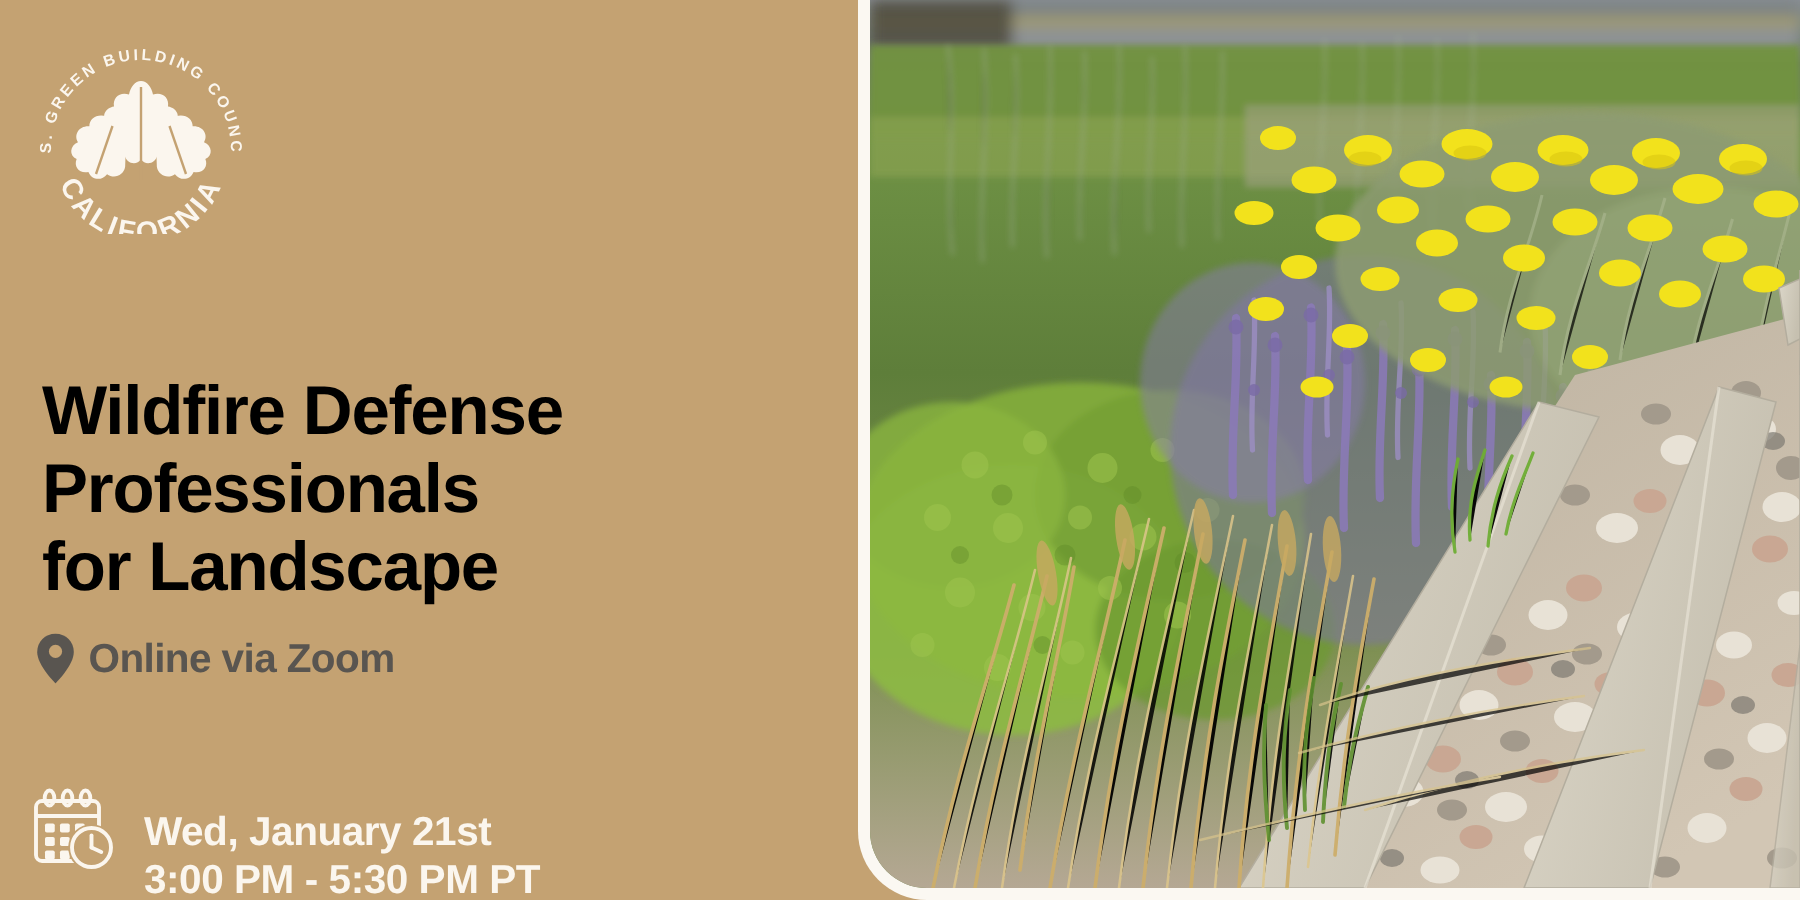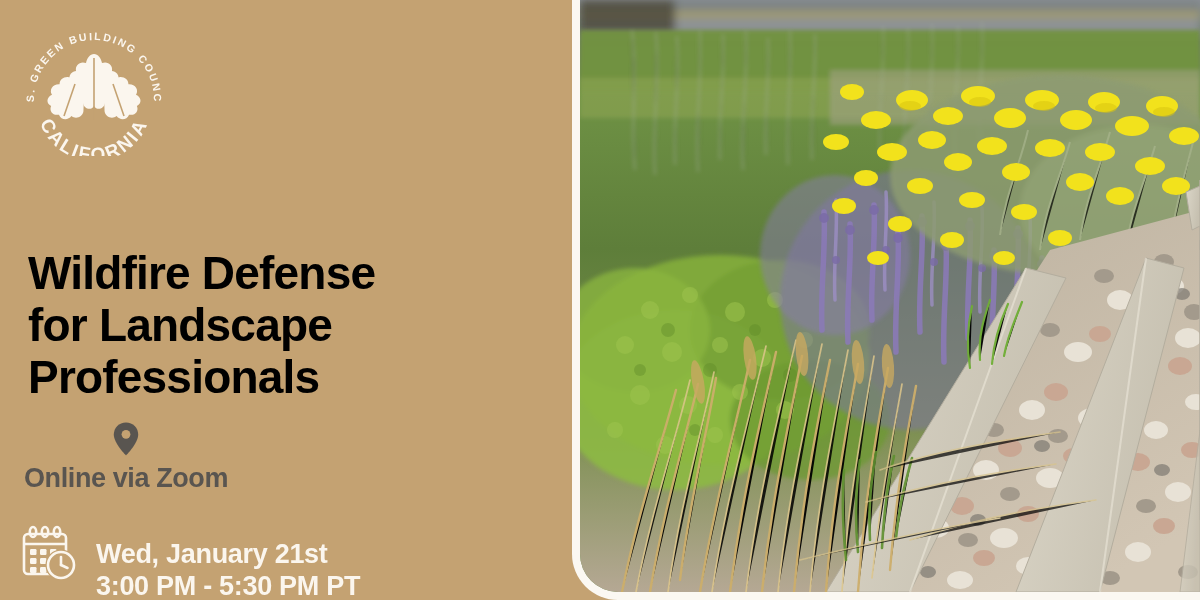--- a/index.html
+++ b/index.html
@@ -59,21 +59,20 @@
   }
   .headline-line { display:block; white-space:nowrap; }
 
   
   .location-row {
     position:absolute;
     left:24px; top:422px;
     display:flex;
     align-items:center;
     gap:9px;
-    flex-direction:column;
   }
   .pin-icon { width:26px; height:34px; display:block; flex:0 0 auto; }
   .location-text {
     font-size:27px;
     font-weight:bold;
     color:#595550;
     letter-spacing:-0.4px;
     line-height:1;
     white-space:nowrap;
   }
@@ -160,22 +159,22 @@
           <line x1="76" y1="34" x2="76" y2="96"></line>
           <line x1="57" y1="60" x2="46" y2="92"></line>
           <line x1="95" y1="60" x2="106" y2="92"></line>
         </g>
       </svg>
     </div>
 
 
     <h1 class="headline">
       <span class="headline-line">Wildfire Defense</span>
+      <span class="headline-line">Professionals</span>
       <span class="headline-line">for Landscape</span>
-      <span class="headline-line">Professionals</span>
     </h1>
 
     <div class="location-row">
       <svg class="pin-icon" viewBox="0 0 26 34" xmlns="http://www.w3.org/2000/svg" aria-hidden="true">
         <path d="M13 0.5 C6 0.5 0.8 5.8 0.8 12.6 C0.8 21.6 13 33.5 13 33.5
                  S25.2 21.6 25.2 12.6 C25.2 5.8 20 0.5 13 0.5 Z" fill="#595550"></path>
         <circle cx="13" cy="12.3" r="4.4" fill="#C4A272"></circle>
       </svg>
       <span class="location-text">Online via Zoom</span>
     </div>

